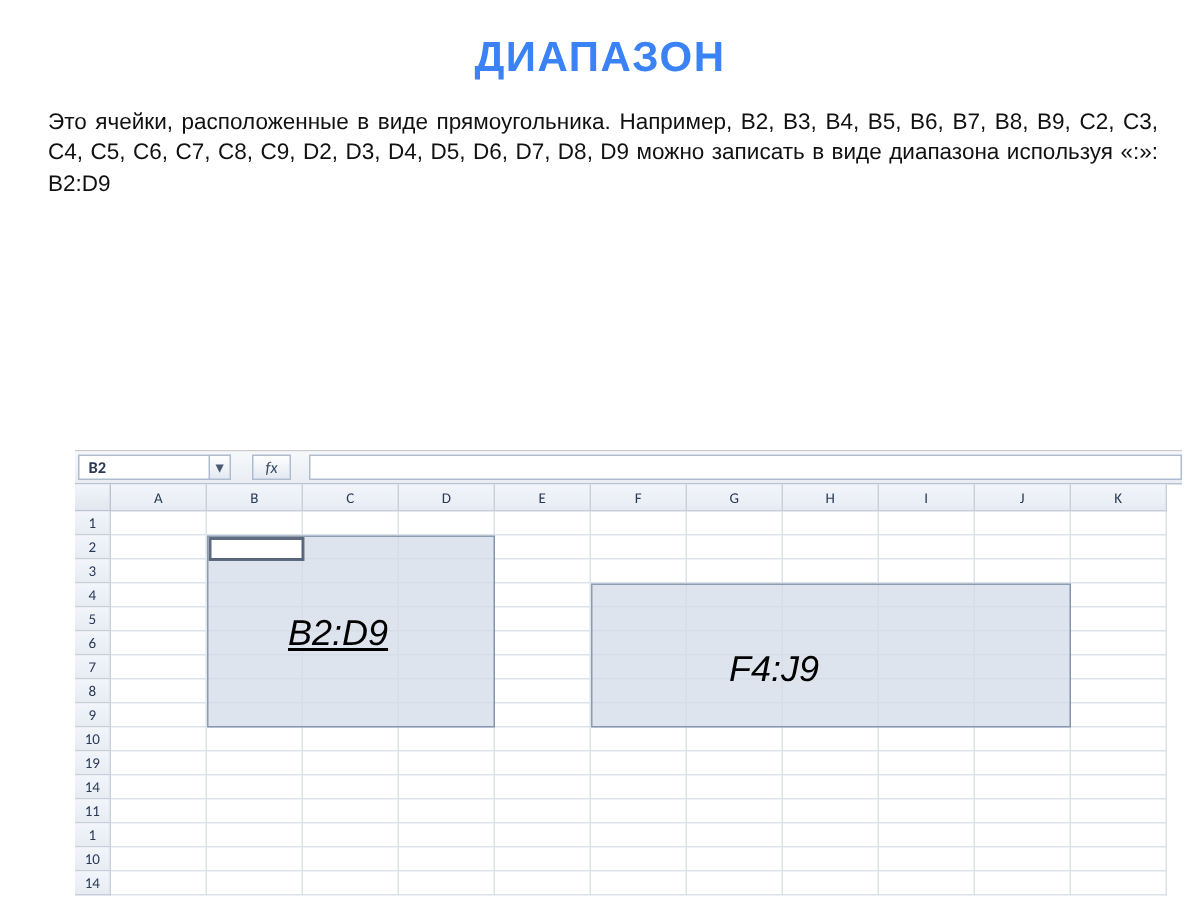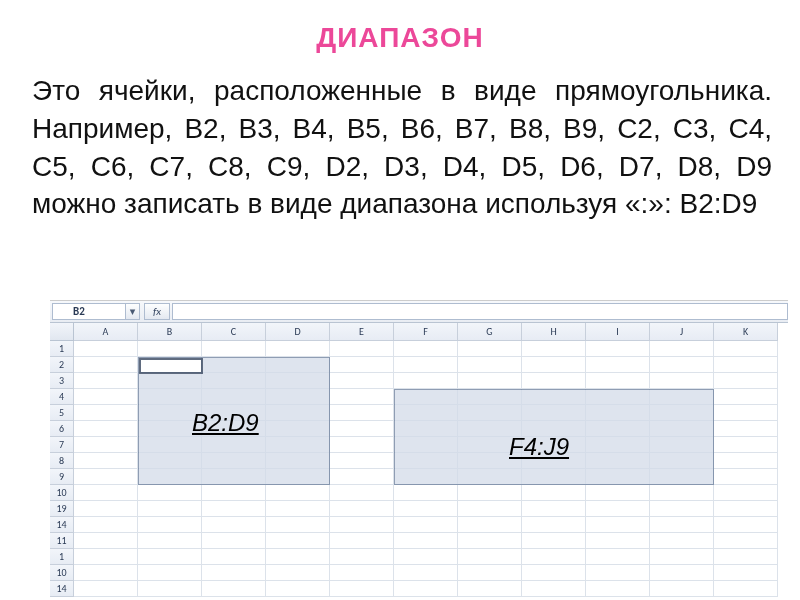--- a/index.html
+++ b/index.html
@@ -6,28 +6,28 @@
   body {
     font-family: Arial, "Helvetica Neue", sans-serif;
     width: 800px;
     height: 600px;
     background: #fff;
     overflow: hidden;
     position: relative;
   }
   .title {
     text-align: center;
-    color: #ec4899;
+    color: #3b82f6;
     font-size: 28px;
     font-weight: bold;
     padding-top: 22px;
     letter-spacing: 1px;
   }
   .paragraph {
-    font-size: 28px;
+    font-size: 15px;
     color: #111;
     text-align: justify;
     text-align-last: left;
     padding: 18px 28px 0 32px;
     line-height: 1.35;
   }
   .excel-shot {
     position: absolute;
     left: 50px;
     top: 300px;
@@ -40,42 +40,42 @@
   }
   
   .bar-row {
     display: flex;
     align-items: stretch;
     height: 22px;
     background: linear-gradient(#f6f8fb, #e9edf3);
     border-bottom: 1px solid #b9c4d2;
   }
   .namebox {
-    width: 74px;
+    width: 88px;
     margin: 2px 0 2px 2px;
     background: #fff;
     border: 1px solid #aebcd0;
     display: flex;
     align-items: center;
-    padding: 0 20px;
+    padding: 0 6px;
     font-weight: bold;
     color: #2a3a55;
   }
   .namebox-dd {
     width: 14px;
     margin: 2px 2px 2px 0;
     background: linear-gradient(#fdfefe,#e4e9f1);
     border: 1px solid #aebcd0;
     border-left: none;
     display:flex; align-items:center; justify-content:center;
     color:#4a5a74;
   }
   .fx-btn {
     width: 26px;
-    margin: 2px 2px;
+    margin: 2px 12px;
     border: 1px solid #aebcd0;
     background: linear-gradient(#fdfefe,#e4e9f1);
     display:flex; align-items:center; justify-content:center;
     color:#3b4b66;
     font-style: italic;
     font-size: 11px;
   }
   .formula-bar {
     flex: 1;
     margin: 2px 0;
@@ -164,21 +164,21 @@
     color: #000;
     pointer-events: none;
   }
   
   
   #selA { left:64px; top:16px; width:192px; height:128px; }
   #selA-active { left:0; top:0; width:64px; height:16px; }
   
   #selB { left:320px; top:48px; width:320px; height:96px; }
   #labA { left:118px; top:68px;text-decoration:underline; }
-  #labB { left:435px; top:92px;text-decoration:underline; }
+  #labB { left:412px; top:92px; }
 </style>
 </head>
 <body>
 
 <h1 class="title">ДИАПАЗОН</h1>
 
 <p class="paragraph">Это ячейки, расположенные в виде прямоугольника. Например, В2, В3, В4, В5, В6, В7, В8, В9, С2, С3, С4, С5, С6, С7, С8, С9, D2, D3, D4, D5, D6, D7, D8, D9 можно записать в виде диапазона используя «:»: B2:D9</p>
 
 <div class="excel-shot">
 

